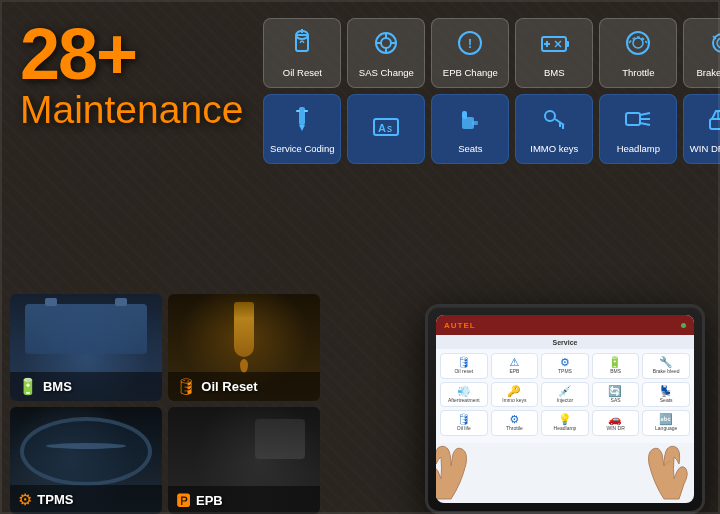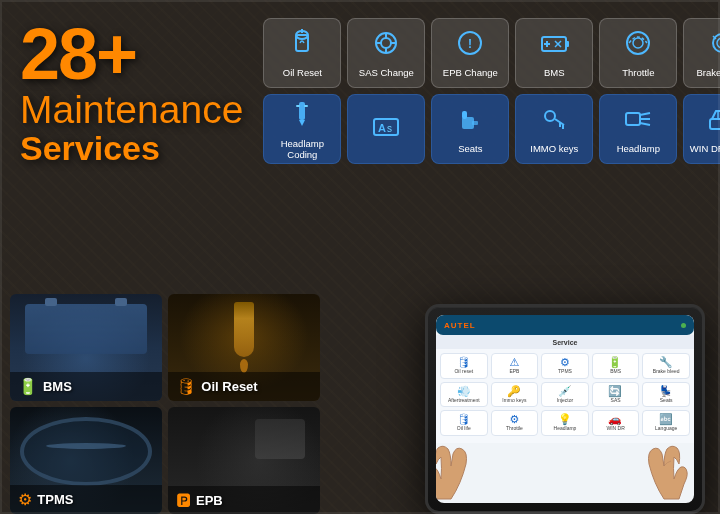--- a/index.html
+++ b/index.html
@@ -328,27 +328,26 @@
       top: 8px;
       left: 8px;
       right: 8px;
       bottom: 8px;
       background: #f0f4f8;
       border-radius: 8px;
       overflow: hidden;
     }
 
     .tablet-header {
-      background: #0c4a6e;
+      background: #7f1d1d;
       height: 20px;
       display: flex;
       align-items: center;
       justify-content: space-between;
       padding: 0 8px;
-      border-radius: 7px;
     }
 
     .tablet-brand {
       font-size: 8px;
       font-weight: 700;
       color: #ff6600;
       letter-spacing: 1px;
     }
 
     .tablet-dot {
@@ -450,21 +449,20 @@
 <div class="photo-bg"></div>
 <div class="bg-texture"></div>
 
 <div class="content">
 
   <div class="top-section">
 
     <div class="title-block">
       <div class="big-number">28+</div>
       <div class="maintenance-text">Maintenance</div>
-      <div class="services-text">Services</div>
     </div>
 
     <div class="services-grid">
 
       <div class="service-row">
 
         <div class="service-tile">
           <div class="service-icon">
             <svg class="svc-svg" viewBox="0 0 32 32">
               <ellipse cx="16" cy="8" rx="6" ry="4" fill="none" stroke="#4db8ff" stroke-width="2"></ellipse>
@@ -543,21 +541,21 @@
 
         <div class="service-tile blue-bg">
           <div class="service-icon">
             <svg class="svc-svg" viewBox="0 0 32 32">
               <rect x="13" y="4" width="6" height="18" rx="2" fill="#4db8ff" opacity="0.9"></rect>
               <polygon points="13,22 19,22 16,28" fill="#4db8ff"></polygon>
               <rect x="10" y="7" width="4" height="2" rx="1" fill="#6dd0ff"></rect>
               <rect x="18" y="7" width="4" height="2" rx="1" fill="#6dd0ff"></rect>
             </svg>
           </div>
-          <div class="service-label">Headlamp Coding</div>
+          <div class="service-label">Service Coding</div>
         </div>
 
         <div class="service-tile blue-bg">
           <div class="service-icon">
             <svg class="svc-svg" viewBox="0 0 32 32">
               <rect x="4" y="8" width="24" height="16" rx="2" fill="none" stroke="#4db8ff" stroke-width="2"></rect>
               <text x="8" y="21" font-size="11" fill="#4db8ff" font-weight="bold">A</text>
               <text x="17" y="21" font-size="10" fill="#6dd0ff">s</text>
             </svg>
           </div>

